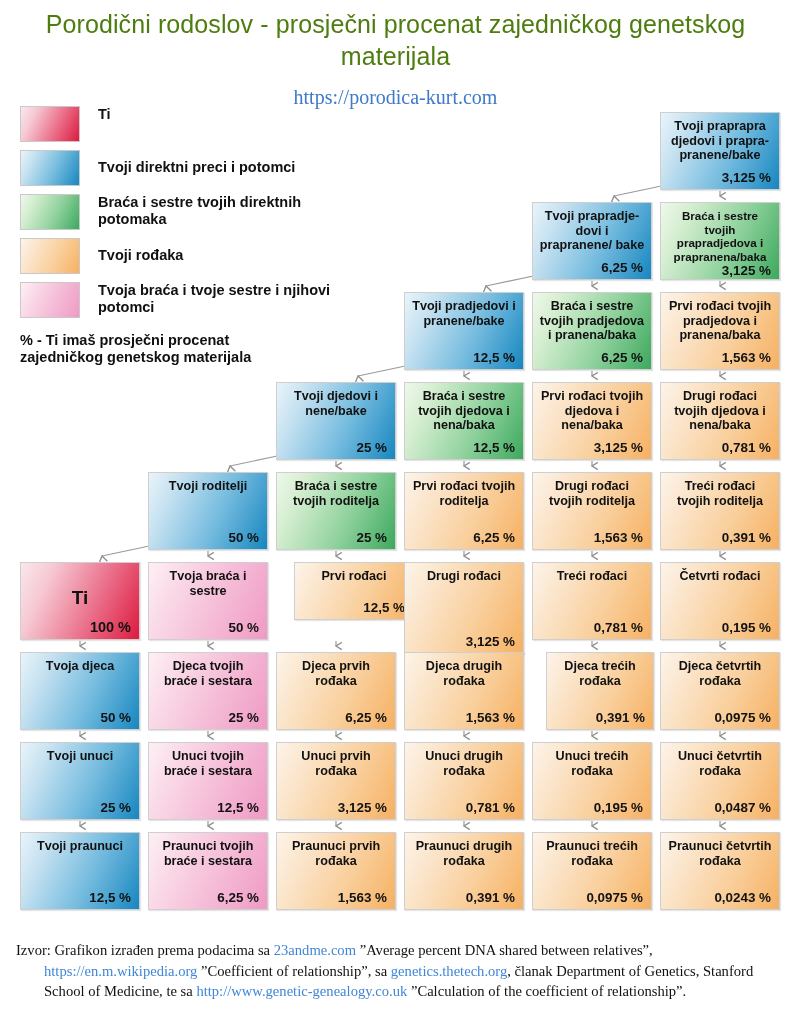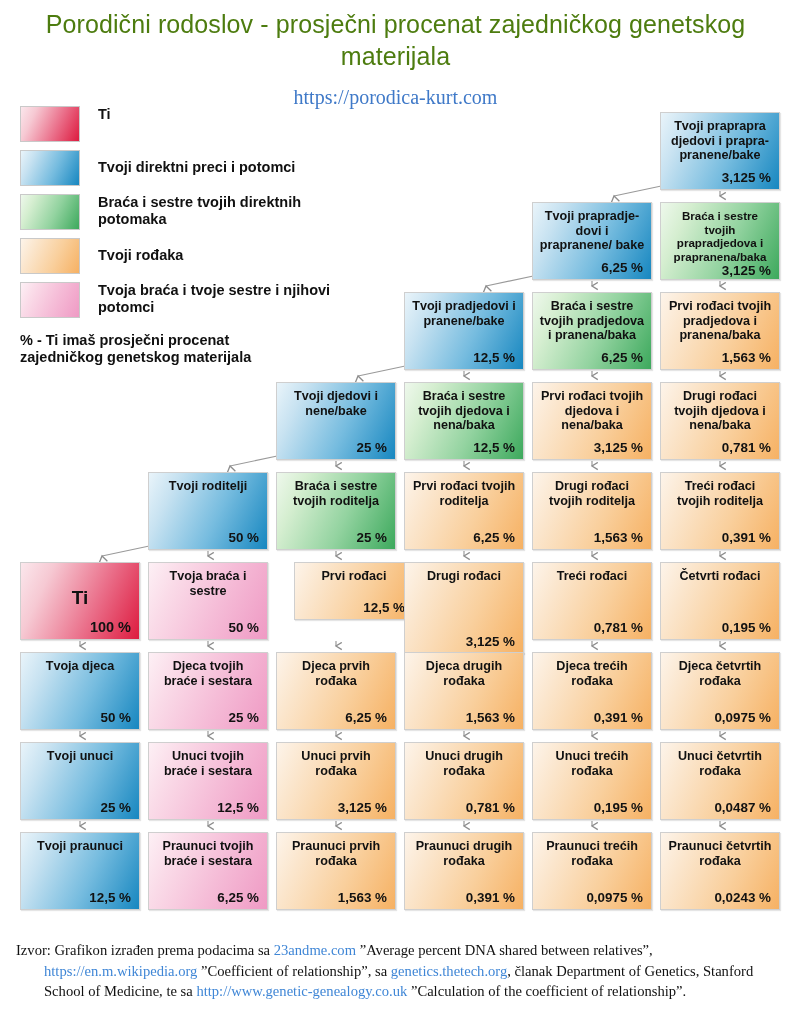--- a/index.html
+++ b/index.html
@@ -276,21 +276,21 @@
         <div class="pct">25 %</div>
       </div>
       <div class="cell g-orange" style="left: 276px; top: 652px; width: 120px; height: 78px;">
         <div class="lbl">Djeca prvih rođaka</div>
         <div class="pct">6,25 %</div>
       </div>
       <div class="cell g-orange" style="left: 404px; top: 652px; width: 120px; height: 78px;">
         <div class="lbl">Djeca drugih rođaka</div>
         <div class="pct">1,563 %</div>
       </div>
-      <div class="cell g-orange" style="left: 532px; top: 652px; width: 120px; height: 78px;">
+      <div class="cell g-orange" style="left: 546px; top: 652px; width: 108px; height: 78px;">
         <div class="lbl">Djeca trećih rođaka</div>
         <div class="pct">0,391 %</div>
       </div>
       <div class="cell g-orange" style="left: 660px; top: 652px; width: 120px; height: 78px;">
         <div class="lbl">Djeca četvrtih rođaka</div>
         <div class="pct">0,0975 %</div>
       </div>
       <div class="cell g-blue" style="left: 20px; top: 742px; width: 120px; height: 78px;">
         <div class="lbl">Tvoji unuci</div>
         <div class="pct">25 %</div>

